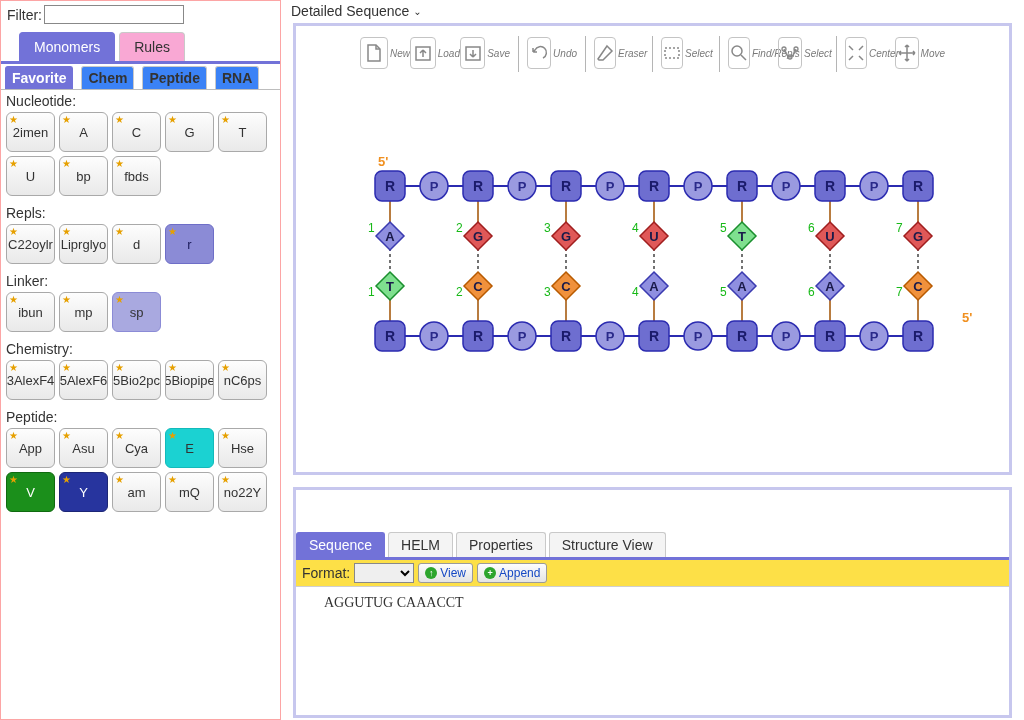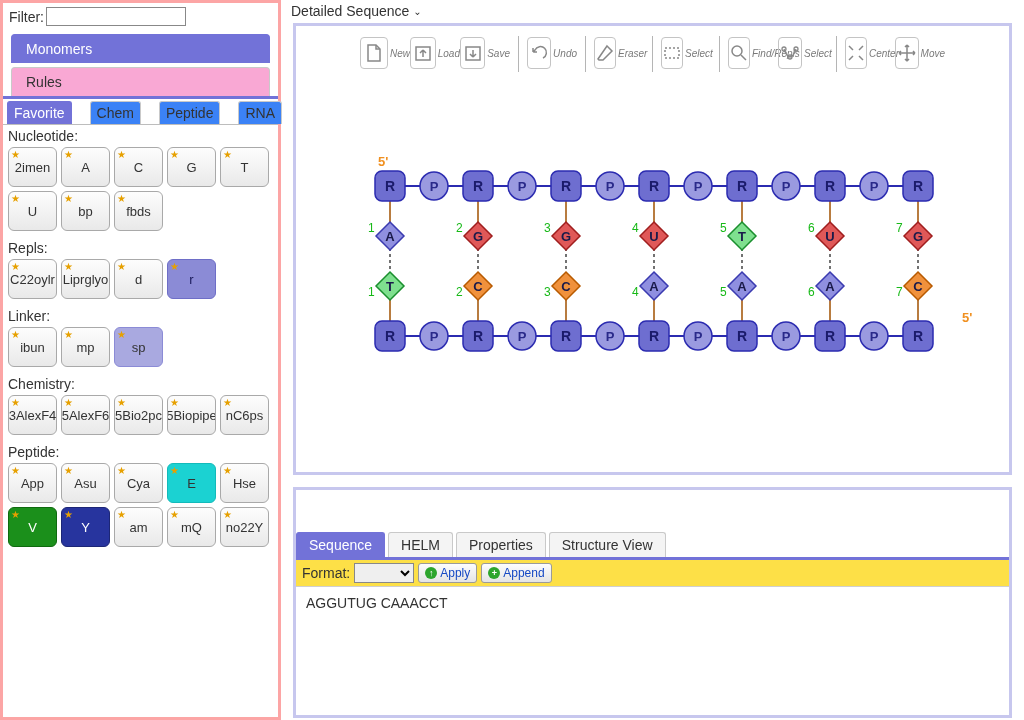--- a/index.html
+++ b/index.html
@@ -1,28 +1,28 @@
 <!DOCTYPE html>
 <html><head>
 <meta charset="utf-8">
 <style>
 * { box-sizing: border-box; margin: 0; padding: 0; font-family: Arial, Helvetica, sans-serif; }
 body { width: 1024px; height: 720px; display: flex; background: #fff; color: #333; font-size: 13px; overflow: hidden; }
 
 
-.sidebar { width: 281px; height: 720px; border: 3px solid #fca5a5; display: flex; flex-direction: column; }
+.sidebar { width: 281px; height: 720px; border: 1px solid #fca5a5; display: flex; flex-direction: column; }
 .filter-row { padding: 4px 6px 2px; display: flex; align-items: center; gap: 2px; }
 .filter-row label { font-size: 14px; }
 .filter-row input { width: 140px; height: 19px; border: 1px solid #888; padding: 0 3px; font-size: 13px; }
 
-.level1-tabs { display: flex; padding: 6px 8px 0; gap: 4px; border-bottom: 3px solid #7272d8; flex-direction: column; }
+.level1-tabs { display: flex; padding: 6px 18px 0; gap: 4px; border-bottom: 3px solid #7272d8; }
 .level1-tab { padding: 6px 14px; border: 1px solid #c9c9c9; border-bottom: none; border-radius: 4px 4px 0 0; background: #f9a8d4; cursor: pointer; font-size: 14px; }
 .level1-tab.active { background: #7272d8; color: #fff; border-color: #7272d8; }
 
-.level2-tabs { display: flex; gap: 18px; padding: 2px 4px 0; border-bottom: 1px solid #bdbdbd; }
+.level2-tabs { display: flex; gap: 8px; padding: 2px 4px 0; border-bottom: 1px solid #bdbdbd; font-weight: bold; }
 .level2-tab { padding: 3px 6px; border: 1px solid #c9c9c9; border-bottom: none; border-radius: 3px 3px 0 0; background: #3b82f6; font-size: 14px; cursor: pointer; }
 .level2-tab.active { background: #7272d8; color: #fff; border-color: #7272d8; }
 
 .monomer-scroll { flex: 1; overflow-y: auto; padding-bottom: 24px; }
 .group-label { font-size: 14px; padding: 3px 5px 1px; }
 .monomer-grid { display: flex; flex-wrap: wrap; gap: 4px; padding: 2px 5px 6px; }
 .monomer { width: 49px; height: 40px; border: 1px solid #a9a9a9; border-radius: 6px; background: linear-gradient(#fdfdfd,#e9e9e9); display: flex; align-items: center; justify-content: center; position: relative; font-size: 13px; overflow: hidden; cursor: pointer; }
 .monomer .star { position: absolute; top: 1px; left: 2px; color: #e6a000; font-size: 10px; }
 .monomer.sel1 { background: #8b8bd6; color: #1a1a5a; border-color: #6e6ec7; }
 .monomer.sel2 { background: #a9a9e0; border-color: #8b8bd6; }
@@ -55,21 +55,21 @@
 .btabs { display: flex; gap: 3px; border-bottom: 3px solid #7272d8; padding-top: 2px; }
 .btab { padding: 4px 12px; border: 1px solid #c9c9c9; border-bottom: none; border-radius: 3px 3px 0 0; background: #f4f4f4; font-size: 14px; cursor: pointer; margin-top: 40px; }
 .btab.active { background: #7272d8; color: #fff; border-color: #7272d8; }
 .formatrow { display: flex; align-items: center; gap: 4px; padding: 3px 6px; background: #fde047; border-bottom: 1px solid #cfcfcf; }
 .formatrow label { font-size: 14px; }
 .formatrow select { width: 60px; height: 20px; border: 1px solid #888; }
 .smallbtn { height: 20px; padding: 0 6px; border: 1px solid #9a9a9a; border-radius: 3px; background: linear-gradient(#fdfdfd,#e4e4e4); display: inline-flex; align-items: center; gap: 3px; font-size: 12px; color: #1549c4; cursor: pointer; }
 .smallbtn .ic { width: 12px; height: 12px; border-radius: 50%; display: inline-flex; align-items: center; justify-content: center; font-size: 9px; font-weight: bold; color: #fff; }
 .smallbtn .ic.up { background: #2da52d; }
 .smallbtn .ic.plus { background: #2da52d; }
-.seqarea { flex: 1; padding: 8px 10px; font-size: 14px; font-family: Liberation Sans, sans-serif; }
+.seqarea { flex: 1; padding: 8px 28px; font-size: 14px; font-family: Liberation Serif, serif; }
 </style>
 </head>
 <body>
 
 <div class="sidebar">
 
   <div class="filter-row">
     <label>Filter:</label>
     <input type="text" value="" style="">
   </div>
@@ -463,21 +463,21 @@
       <div class="btab active">Sequence</div>
       <div class="btab">HELM</div>
       <div class="btab">Properties</div>
       <div class="btab">Structure View</div>
     </div>
     <div class="formatrow">
       <label>Format:</label>
       <select></select>
       <button class="smallbtn">
           <span class="ic up">↑</span>
-          <span>Apply</span>
+          <span>View</span>
         </button>
       <button class="smallbtn">
           <span class="ic plus">+</span>
           <span>Append</span>
         </button>
     </div>
     <div class="seqarea">AGGUTUG CAAACCT</div>
   </div>
 
 </div>

